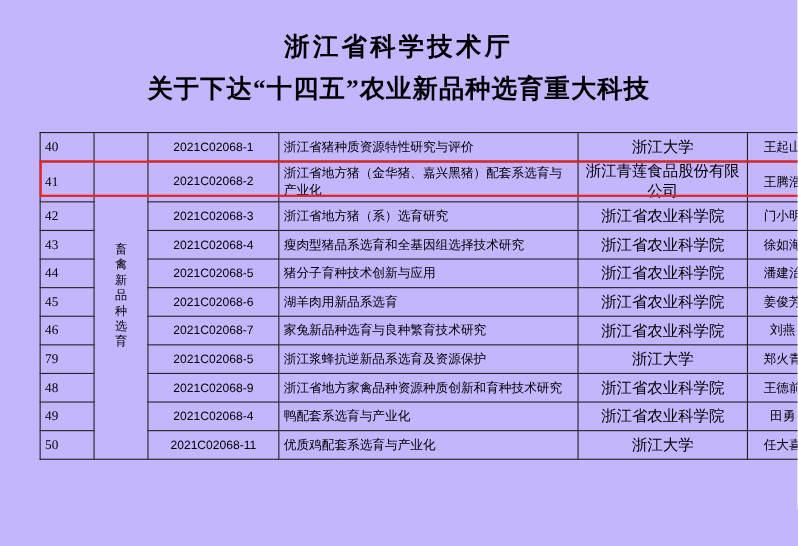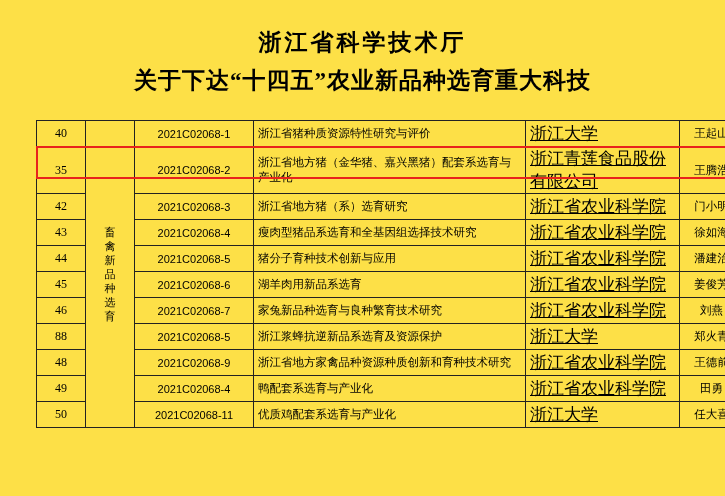--- a/index.html
+++ b/index.html
@@ -11,21 +11,21 @@
     width: 725px;
     height: 496px;
     font-family: "Liberation Serif", "DejaVu Serif", serif;
     color: #000000;
     overflow: hidden;
   }
   .page {
     position: relative;
     width: 725px;
     height: 496px;
-    background: #fde047;
+    background: #c4b5fd;
   }
   .title-block {
     padding-top: 24px;
     text-align: center;
   }
   .title-line {
     font-size: 23px;
     font-weight: bold;
     letter-spacing: 1px;
     line-height: 38px;
@@ -46,21 +46,21 @@
   }
   table.doc-table td {
     border: 1px solid #222222;
     padding: 0 4px;
     height: 25px;
     vertical-align: middle;
     color: #000000;
   }
   td.c-no {
     width: 40px;
-    text-align: center;
+    text-align: left;
     font-size: 12px;
     font-family: "Liberation Serif", "DejaVu Serif", serif;
     border-radius: 12px;
   }
   td.c-group {
     width: 40px;
     text-align: center;
     font-size: 11px;
     line-height: 14px;
     font-family: "Liberation Serif", "DejaVu Serif", serif;
@@ -72,24 +72,23 @@
     font-family: "Liberation Sans", "DejaVu Sans", sans-serif;
   }
   td.c-name {
     width: 263px;
     text-align: left;
     padding-left: 6px;
     font-size: 11.5px;
   }
   td.c-org {
     width: 145px;
-    text-align: left;
+    text-align: center;
     padding-left: 6px;
-    font-size: 17px;
-    text-decoration: underline;
+    font-size: 14px;
   }
   td.c-person {
     width: 55px;
     text-align: center;
     font-size: 11.5px;
   }
   .group-label span {
     display: block;
   }
   .highlight-box {
@@ -124,21 +123,21 @@
             <span>选</span>
             <span>育</span>
           </td>
           <td class="c-code">2021C02068-1</td>
           <td class="c-name">浙江省猪种质资源特性研究与评价</td>
           <td class="c-org">浙江大学</td>
           <td class="c-person">王起山</td>
         </tr>
 
         <tr>
-          <td class="c-no">35</td>
+          <td class="c-no">41</td>
           <td class="c-code">2021C02068-2</td>
           <td class="c-name">浙江省地方猪（金华猪、嘉兴黑猪）配套系选育与产业化</td>
           <td class="c-org">浙江青莲食品股份有限公司</td>
           <td class="c-person">王腾浩</td>
         </tr>
 
         <tr>
           <td class="c-no">42</td>
           <td class="c-code">2021C02068-3</td>
           <td class="c-name">浙江省地方猪（系）选育研究</td>
@@ -172,21 +171,21 @@
 
         <tr>
           <td class="c-no">46</td>
           <td class="c-code">2021C02068-7</td>
           <td class="c-name">家兔新品种选育与良种繁育技术研究</td>
           <td class="c-org">浙江省农业科学院</td>
           <td class="c-person">刘燕</td>
         </tr>
 
         <tr>
-          <td class="c-no">88</td>
+          <td class="c-no">79</td>
           <td class="c-code">2021C02068-5</td>
           <td class="c-name">浙江浆蜂抗逆新品系选育及资源保护</td>
           <td class="c-org">浙江大学</td>
           <td class="c-person">郑火青</td>
         </tr>
 
         <tr>
           <td class="c-no">48</td>
           <td class="c-code">2021C02068-9</td>
           <td class="c-name">浙江省地方家禽品种资源种质创新和育种技术研究</td>

